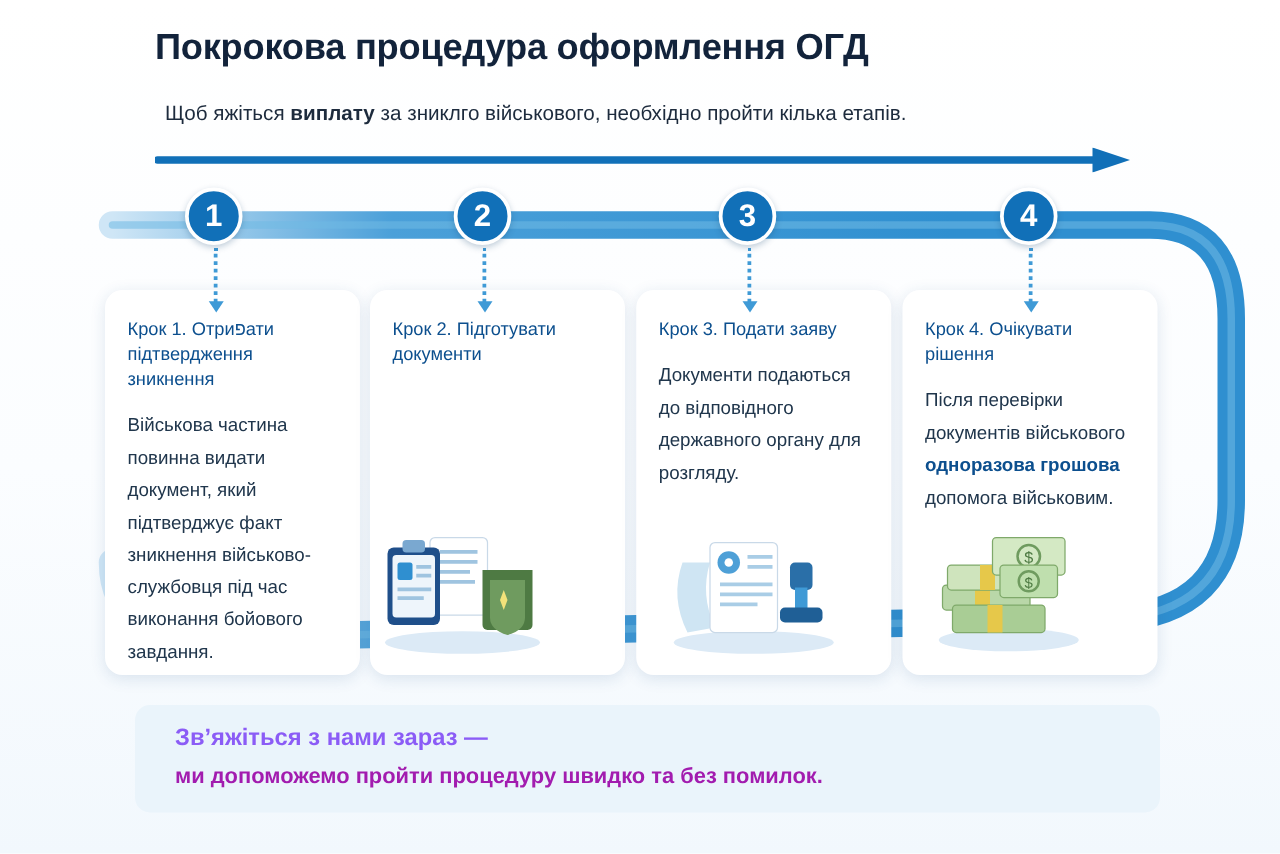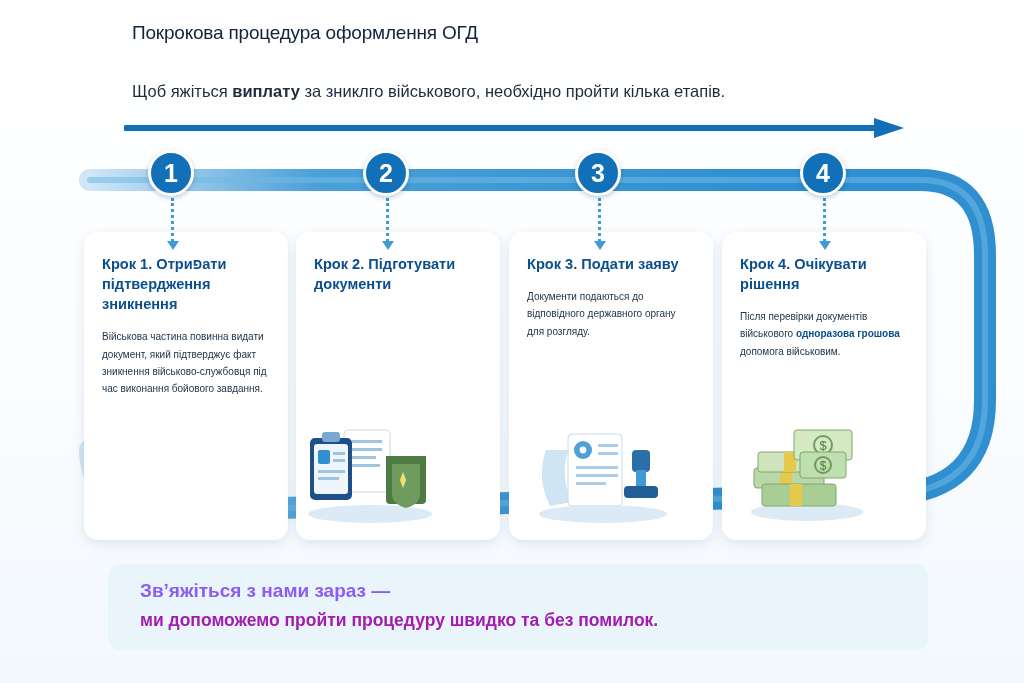--- a/index.html
+++ b/index.html
@@ -12,23 +12,23 @@
   }
   #page {
     position: relative;
     width: 1024px; height: 683px;
     background: linear-gradient(180deg,#ffffff 0%,#fbfdff 55%,#f2f8fd 100%);
   }
 
   
   .title {
     position: absolute;
-    left: 132px; top: 22px;
-    font-size: 19px;
-    font-weight: normal;
+    left: 124px; top: 22px;
+    font-size: 29px;
+    font-weight: bold;
     color: #12233b;
     letter-spacing: -0.2px;
   }
   .subtitle {
     position: absolute;
     left: 132px; top: 82px;
     font-size: 16.5px;
     color: #1d2b3d;
   }
   .subtitle b { font-weight: bold; }
@@ -101,26 +101,26 @@
   }
   .card1 { left: 84px; }
   .card2 { left: 296px; }
   .card3 { left: 509px; }
   .card4 { left: 722px; }
 
   .card h3 {
     margin: 0 0 14px 0;
     font-size: 14.6px;
     line-height: 1.38;
-    font-weight: bold;
+    font-weight: normal;
     color: #0c4f8e;
   }
   .card p {
     margin: 0;
-    font-size: 10px;
+    font-size: 15px;
     line-height: 1.72;
     color: #20364c;
   }
   .card p b { font-weight: bold; color: #0c4f8e; }
 
   
   .footer {
     position: absolute;
     left: 108px; top: 564px;
     width: 820px; height: 86px;

